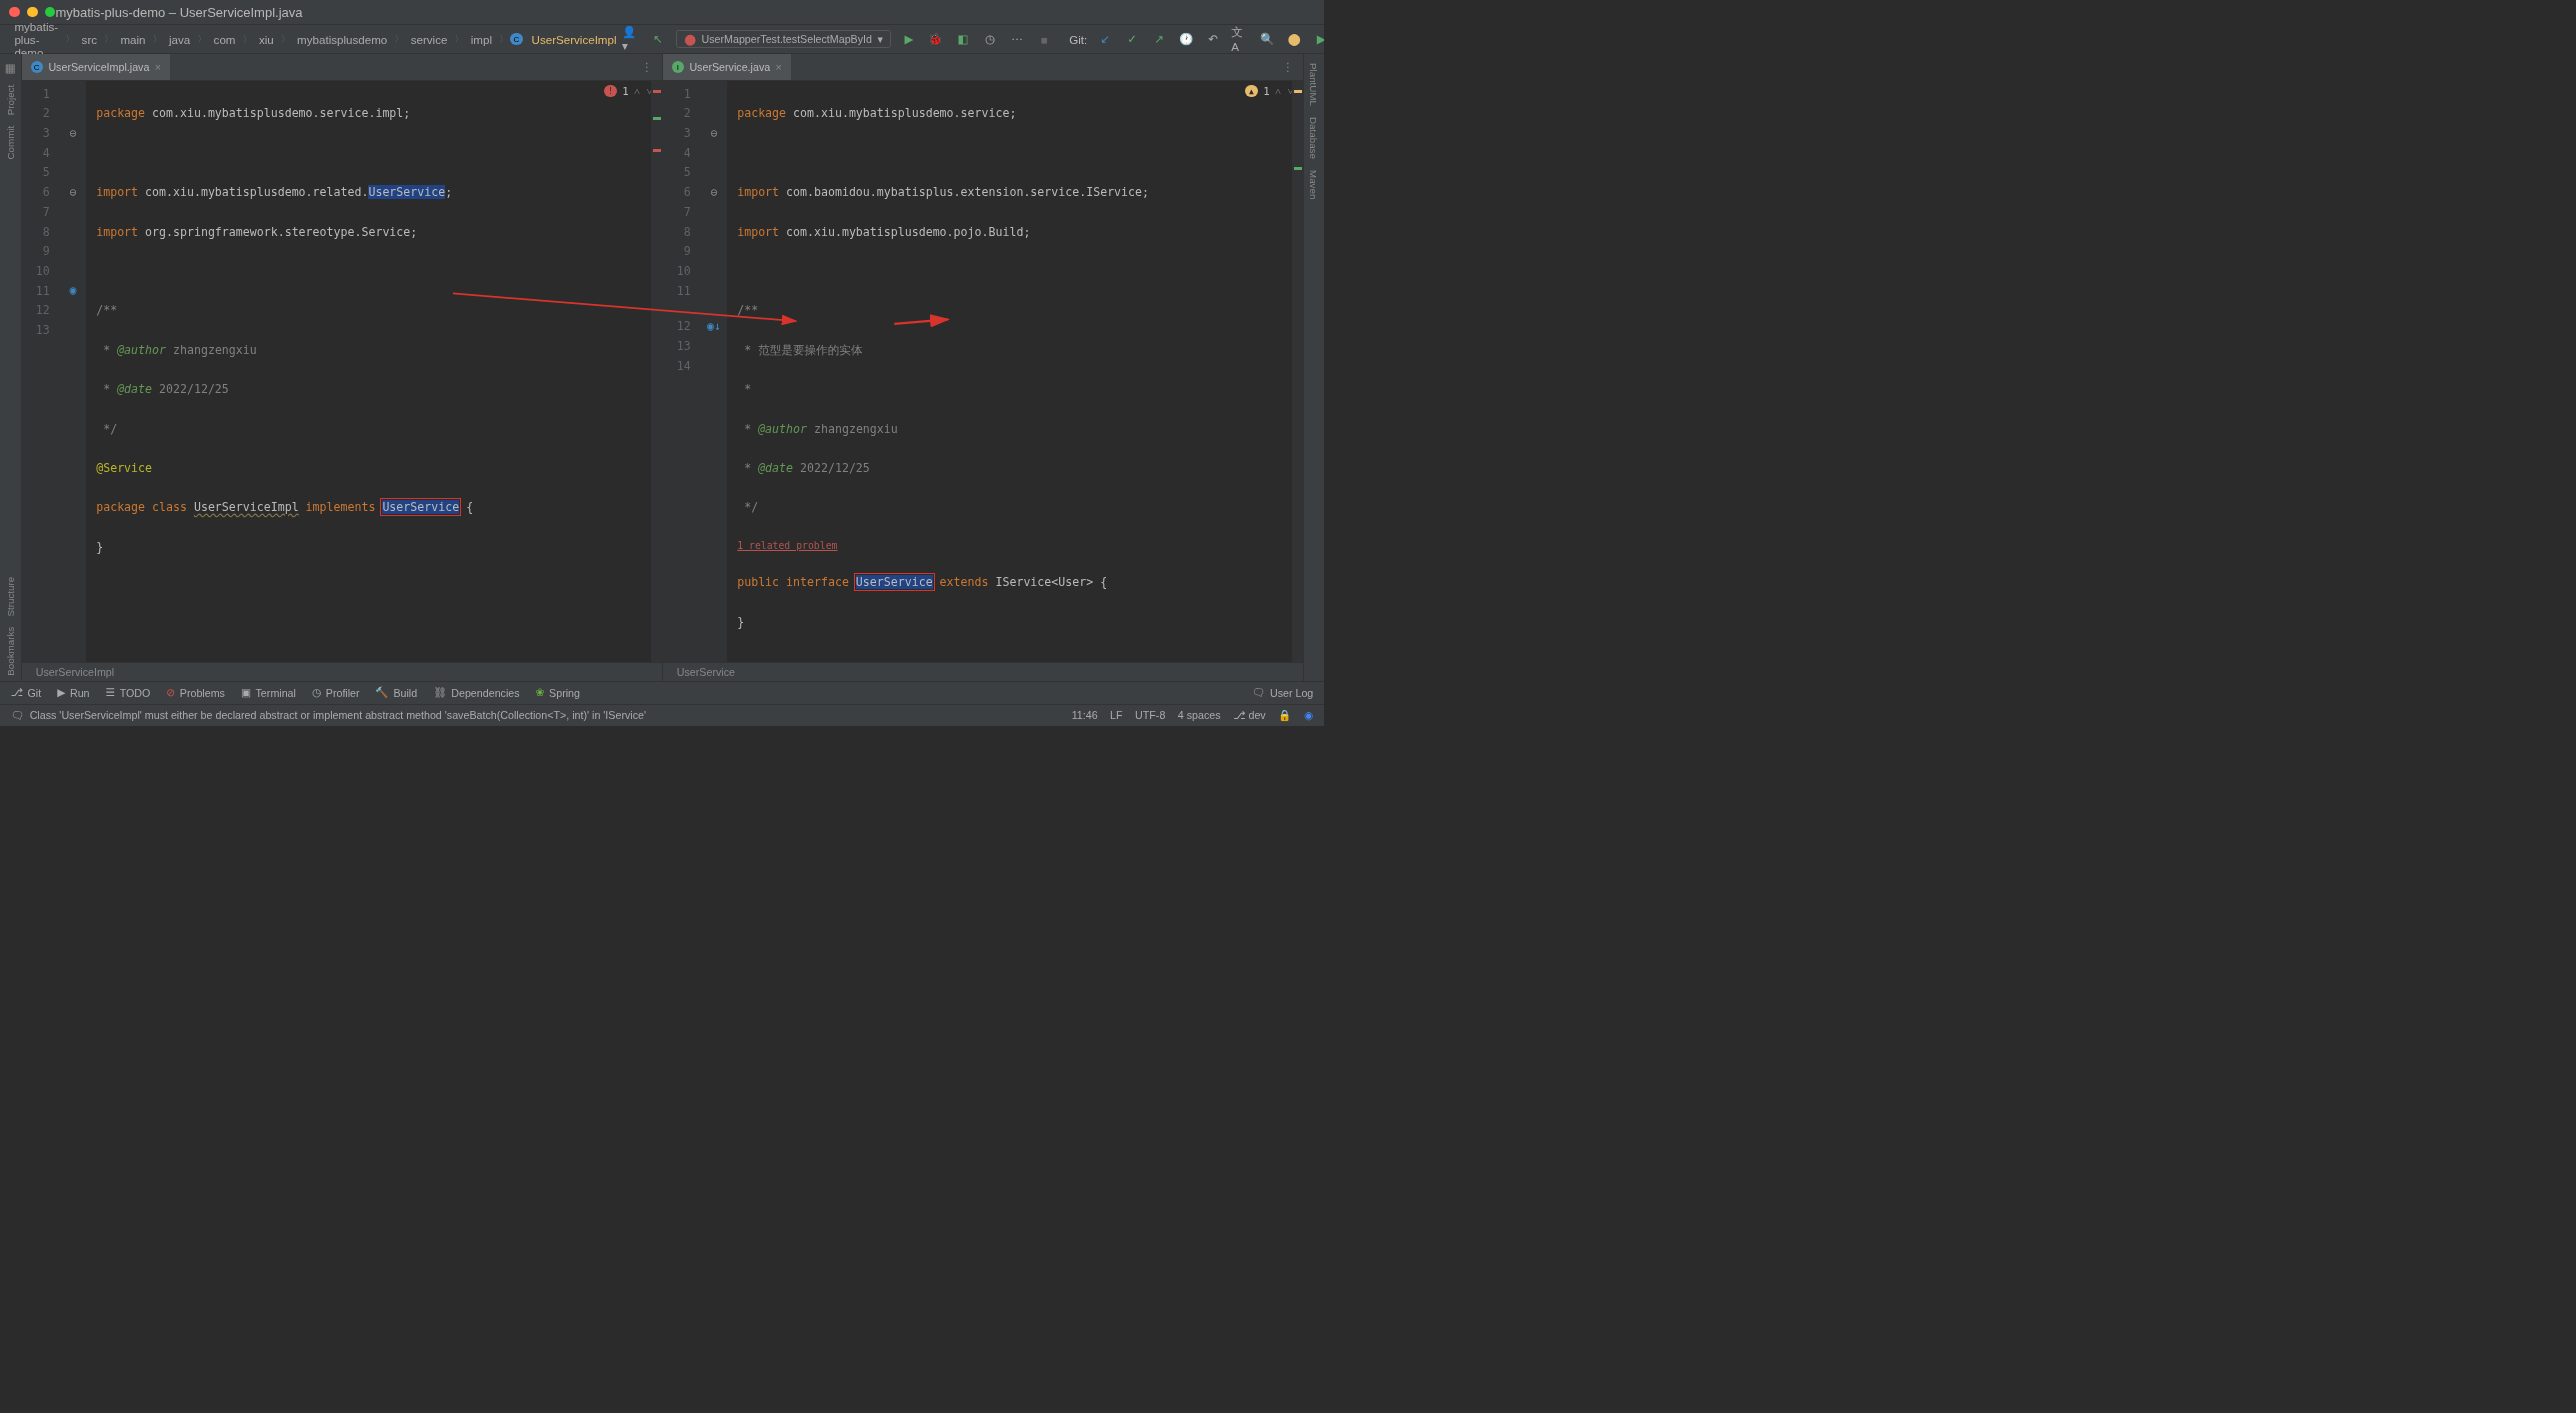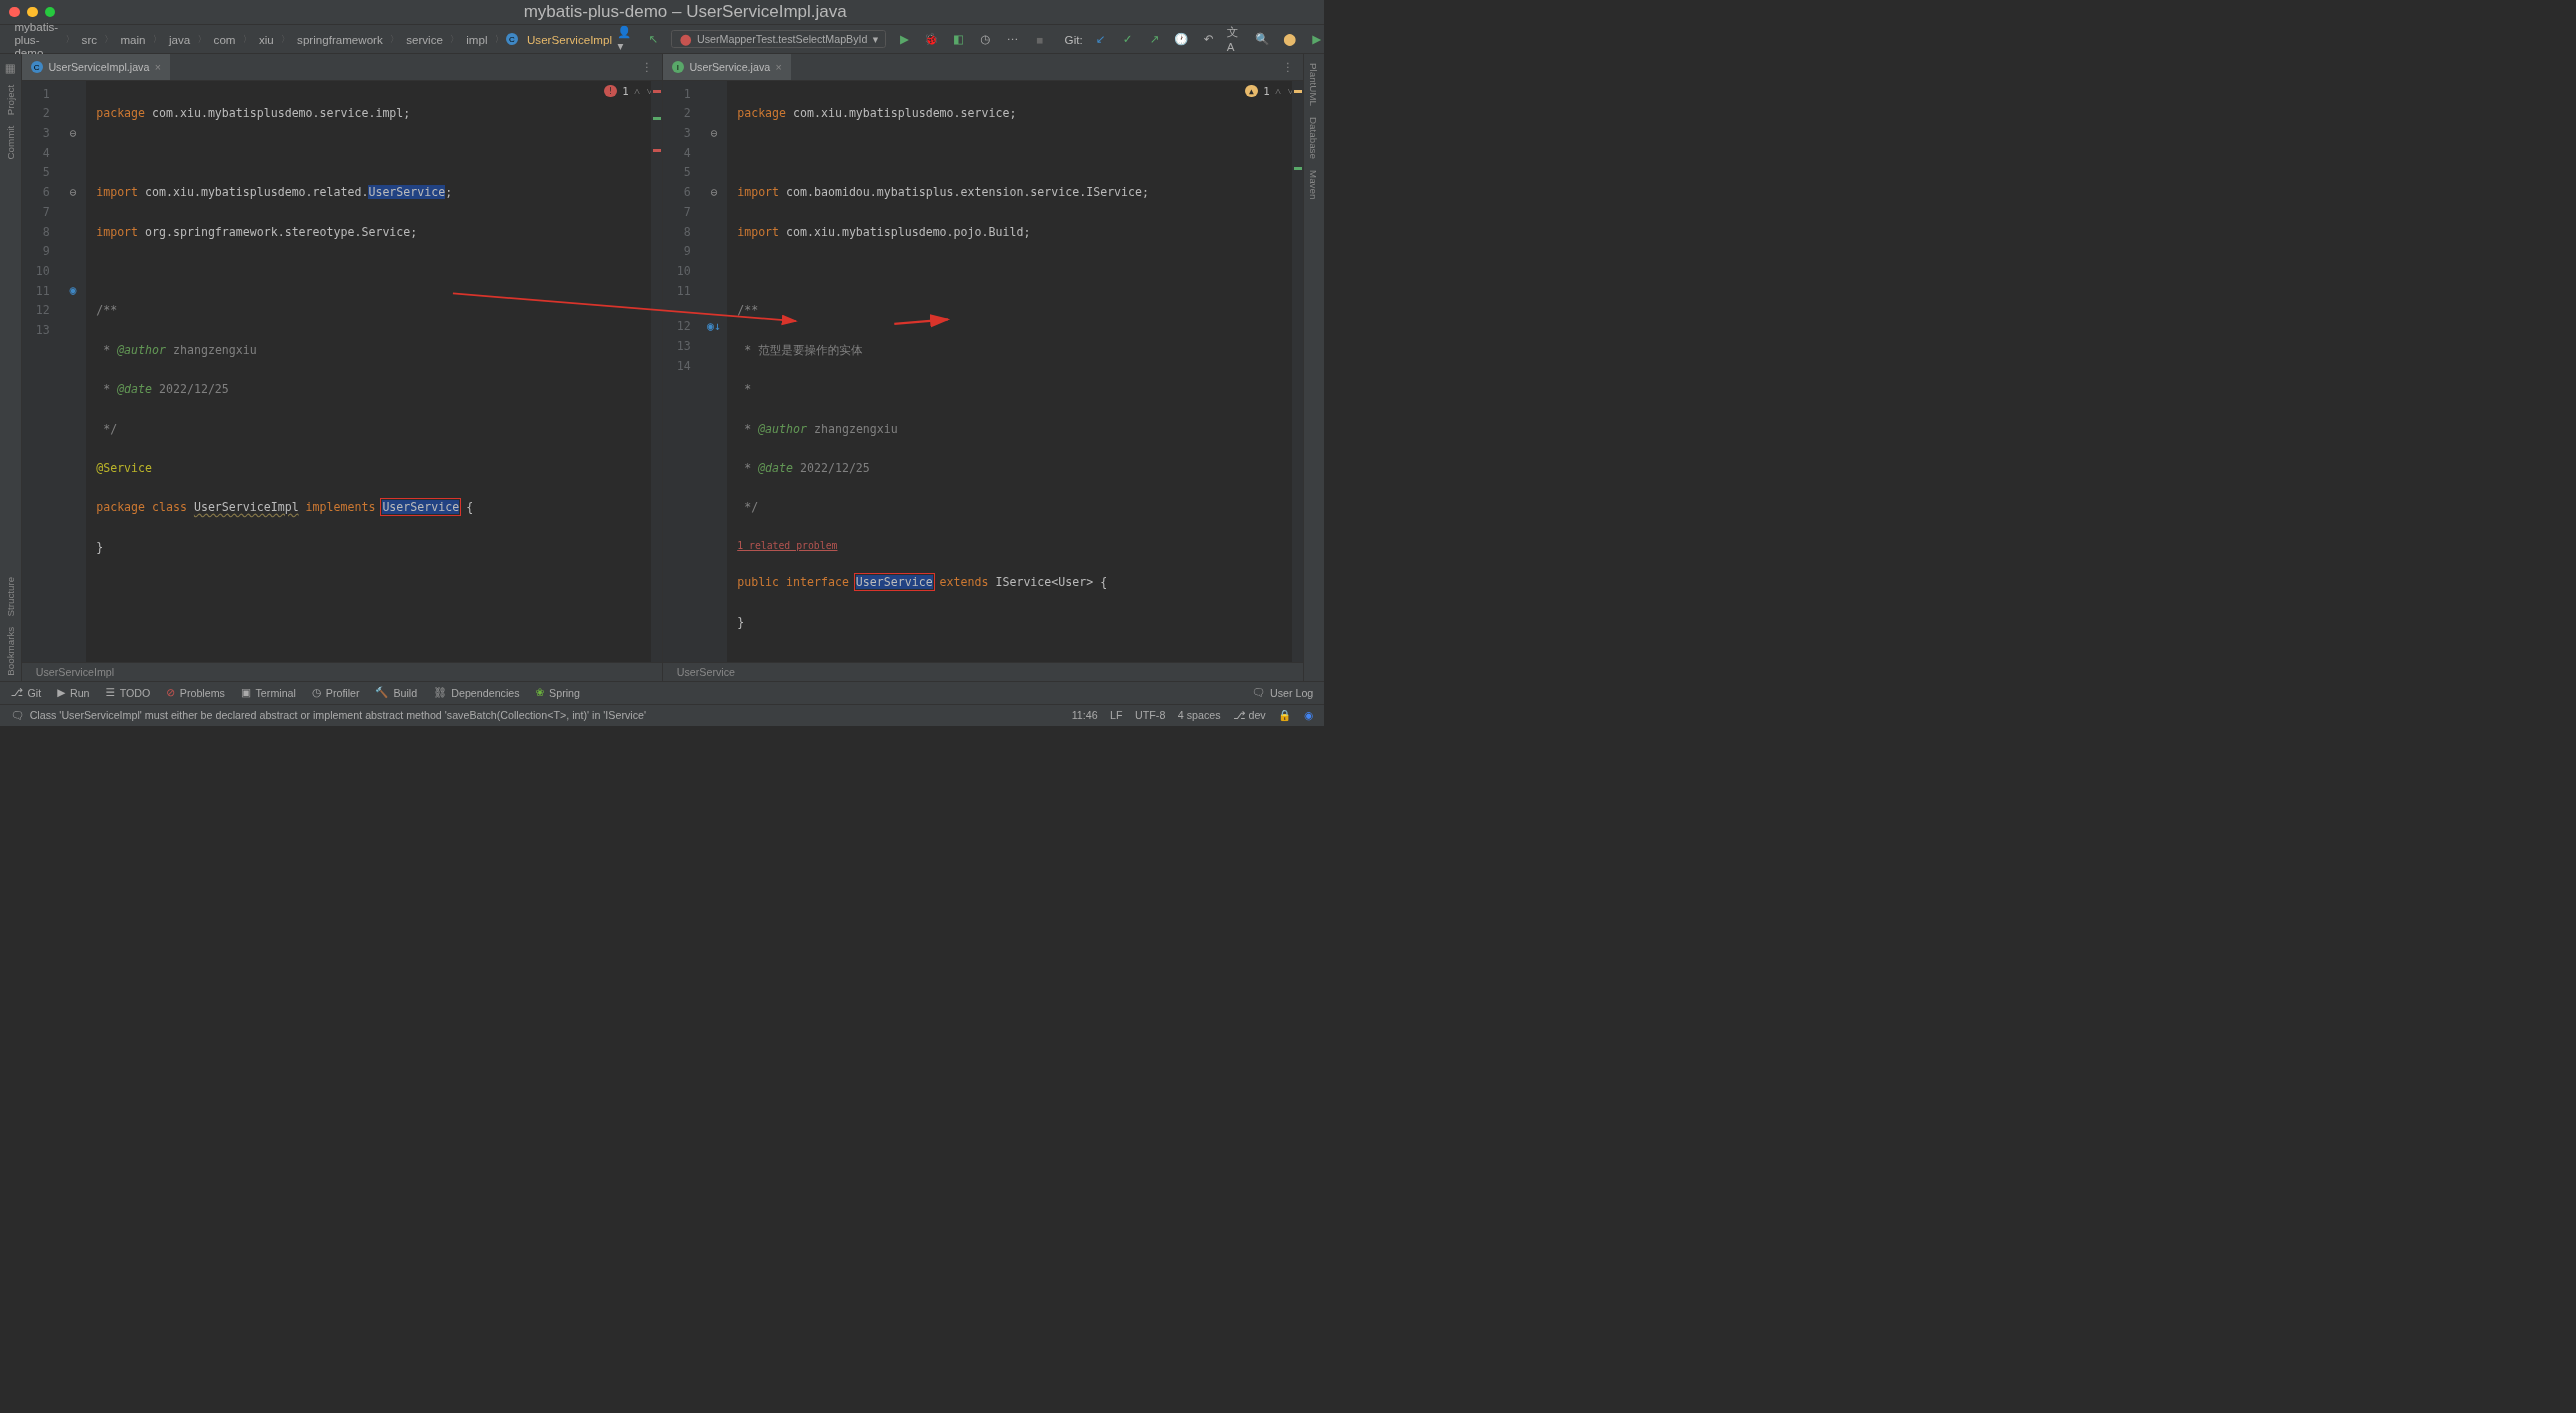--- a/index.html
+++ b/index.html
@@ -19,21 +19,21 @@
   display: flex;
   align-items: center;
   padding: 0 9px;
   border-bottom: 0.9px solid #323232;
 }
 .mac-buttons { display: flex; gap: 7.2px; }
 .mac-btn { width: 10.7px; height: 10.7px; border-radius: 50%; }
 .mac-red { background: #ff5f56; }
 .mac-yellow { background: #ffbd2e; }
 .mac-green { background: #27c93f; }
-.titletext { flex: 1; text-align: center; color: #b8b8b8; font-size: 17px; }
+.titletext { flex: 1; color: #b8b8b8; font-size: 13px; }
 .navbar {
   height: 29px;
   background: #3c3f41;
   display: flex;
   padding: 0 9px;
   border-bottom: 0.9px solid #323232;
 }
 .breadcrumb { display: flex; align-items: center; gap: 1.8px; font-size: 11.6px; flex: 1; }
 .crumb { color: #aaa; padding: 1.8px 5.4px; cursor: pointer; }
 .crumb.active { color: #e8ba6b; }
@@ -217,21 +217,21 @@
     <span class="crumb">src</span>
       <span class="crumb-sep">〉</span>
     <span class="crumb">main</span>
       <span class="crumb-sep">〉</span>
     <span class="crumb">java</span>
       <span class="crumb-sep">〉</span>
     <span class="crumb">com</span>
       <span class="crumb-sep">〉</span>
     <span class="crumb">xiu</span>
       <span class="crumb-sep">〉</span>
-    <span class="crumb">springframework</span>
+    <span class="crumb">mybatisplusdemo</span>
       <span class="crumb-sep">〉</span>
     <span class="crumb">service</span>
       <span class="crumb-sep">〉</span>
     <span class="crumb">impl</span>
       <span class="crumb-sep">〉</span>
     <span style="display:inline-flex;align-items:center;gap:3.6px;">
         <span class="tab-icon c">C</span>
         <span class="crumb active">UserServiceImpl</span>
       </span>
   </div>

